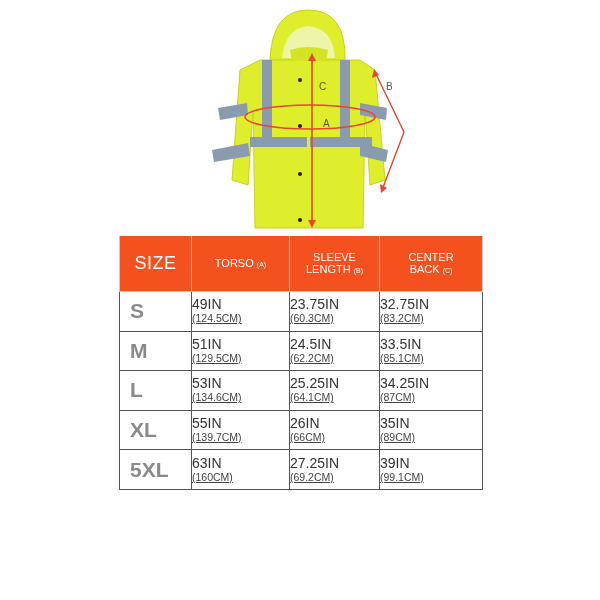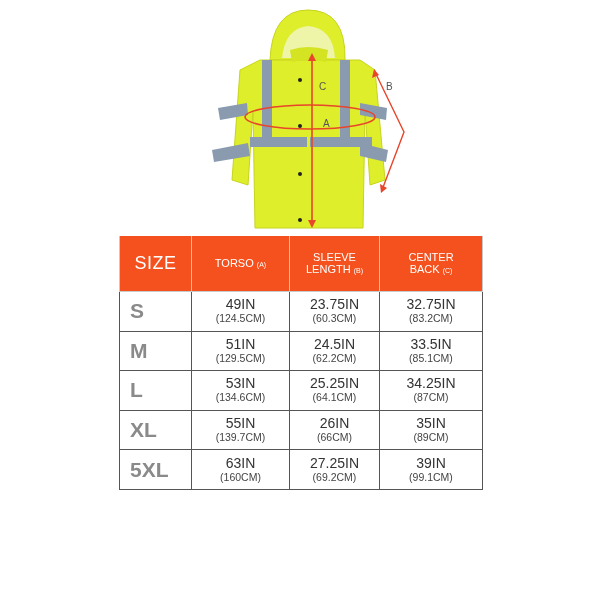--- a/index.html
+++ b/index.html
@@ -4,24 +4,24 @@
 <style>
   html, body { margin:0; padding:0; background:#ffffff; }
   body { width:600px; height:600px; position:relative; overflow:hidden; font-family:"Liberation Sans", sans-serif; }
   .jacket-area { position:absolute; left:200px; top:0; width:220px; height:230px; }
   .table-wrap { position:absolute; left:119px; top:236px; width:363px; }
   table { border-collapse:collapse; width:363px; table-layout:fixed; }
   th { background:#f4511e; color:#ffffff; height:39px; border:1px solid #c9c9c9; border-top:none; font-weight:normal; padding:8px; line-height:1.05; }
   th.size-h { font-size:18px; letter-spacing:0.5px; }
   th.col-h { font-size:11px; }
   th small { font-size:7px; }
-  td { border:1.5px solid #555; height:38.6px; text-align:center; padding:0; color:#333; }
+  td { border:1.5px solid #555; height:38.6px; text-align:left; padding:0; color:#333; }
   td.size { text-align:left; padding-left:10px; font-size:21px; font-weight:bold; color:#8a8a8a; }
   .in { font-size:14px; display:block; line-height:15px; }
-  .cm { font-size:10.5px; display:block; line-height:13px; color:#444; }
+  .cm { font-size:10.5px; display:block; line-height:13px; color:#444;text-decoration:underline; }
 </style>
 </head>
 <body>
 
 <div class="jacket-area">
   <svg width="220" height="230" viewBox="0 0 220 230">
 
     <path d="M70 60 Q72 10 108 10 Q146 10 145 60 Z" fill="#dfee2a" stroke="#c6d41e"></path>
     <path d="M82 58 Q85 28 108 26 Q133 28 135 58 Z" fill="#eef4a8"></path>
 

